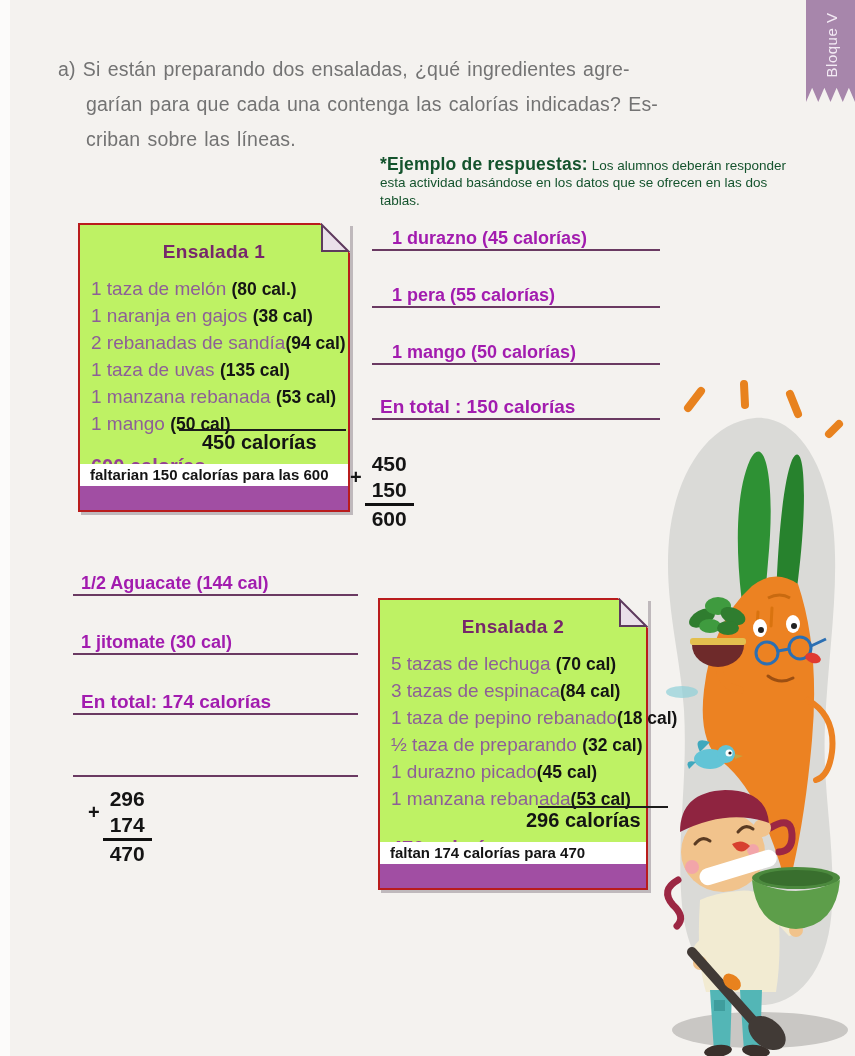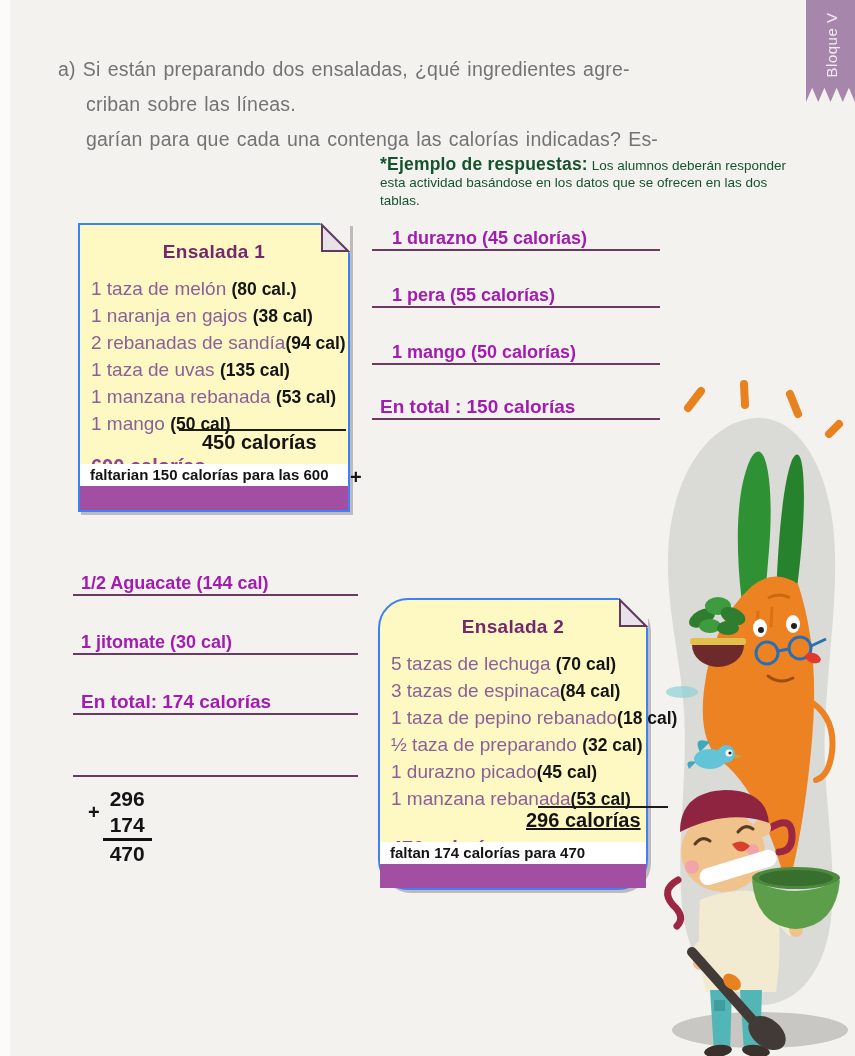--- a/index.html
+++ b/index.html
@@ -16,21 +16,21 @@
   
   .instruction{position:absolute;left:58px;top:52px;width:668px;font-size:19.5px;line-height:35px;
           color:#737373;letter-spacing:.2px;word-spacing:1.5px;}
   .instruction .cont{padding-left:28px;}
 
   
   .example{position:absolute;left:380px;top:142px;width:418px;font-size:13.5px;line-height:17.5px;color:#14532d;}
   .example b{font-size:17.5px;letter-spacing:.2px;}
 
   
-  .card{position:absolute;background:#fef9c3;border:2px solid #3b82f6;
+  .card{position:absolute;background:#bef264;border:2px solid #b91c1c;
         box-shadow:3px 3px 0 rgba(105,92,104,.38);}
   .card .title{margin-top:16px;text-align:center;font-weight:bold;font-size:19px;color:#76276b;letter-spacing:.3px;}
   .card .items{padding:13px 0 0 11px;}
   .card .row{white-space:nowrap;line-height:26px;}
   .iname{color:#8d5f97;font-size:19px;}
   .ical{color:#141414;font-weight:bold;font-size:17.5px;}
   .sep-line{position:absolute;border-top:2px solid #1c1c1c;}
   .subtotal{position:absolute;font-weight:bold;font-size:20px;white-space:nowrap;}
   .target{position:absolute;left:11px;font-weight:bold;font-size:20px;color:#944095;}
   .note{position:absolute;left:0;right:0;bottom:24px;background:#ffffff;font-weight:bold;font-size:15px;
@@ -57,22 +57,22 @@
 
 <div class="page">
   <div class="left-margin"></div>
 
   <div class="ribbon">
     <span>Bloque V</span>
   </div>
 
   <div class="instruction">
     <div>a) Si están preparando dos ensaladas, ¿qué ingredientes agre-</div>
+    <div class="cont">garían para que cada una contenga las calorías indicadas? Es-</div>
     <div class="cont">criban sobre las líneas.</div>
-    <div class="cont">garían para que cada una contenga las calorías indicadas? Es-</div>
   </div>
 
   <p class="example"><b>*Ejemplo de respuestas:</b><span> Los alumnos deberán responder esta actividad basándose en los datos que se ofrecen en las dos tablas.</span></p>
 
   <div class="card" style="left:78px;top:223px;width:268px;height:285px;">
     <svg class="dogear" width="30" height="30">
       <path d="M0,0 H30 V30 Z" fill="#f4f2ef"></path>
       <path d="M2,2 L2,28 L28,28 Z" fill="#eae0ea" stroke="#5e3a5e" stroke-width="2"></path>
     </svg>
     <div class="title">Ensalada 1</div>
@@ -91,52 +91,57 @@
     <div class="bar"></div>
   </div>
 
   <div class="ans pad" style="left:372px;top:228px;width:268px;">1 durazno (45 calorías)</div>
   <div class="ans pad" style="left:372px;top:285px;width:268px;">1 pera  (55 calorías)</div>
   <div class="ans pad" style="left:372px;top:342px;width:268px;">1 mango (50 calorías)</div>
   <div class="ans pad-s" style="left:372px;top:396px;width:280px;font-size:19px;">En total : 150 calorías</div>
 
   <div class="sum" style="left:350px;top:451px;">
     <span class="plus">+</span>
+    <div class="scol">
+      <div>450</div>
+      <div class="sline">150</div>
+      <div>600</div>
+    </div>
   </div>
 
   <div class="ans pad-s" style="left:73px;top:573px;width:277px;">1/2 Aguacate (144 cal)</div>
   <div class="ans pad-s" style="left:73px;top:632px;width:277px;">1 jitomate (30 cal)</div>
   <div class="ans pad-s" style="left:73px;top:691px;width:277px;font-size:19px;">En total: 174 calorías</div>
   <div class="ans" style="left:73px;top:748px;width:285px;height:27px;"></div>
 
   <div class="sum" style="left:88px;top:786px;">
     <span class="plus">+</span>
     <div class="scol">
       <div>296</div>
       <div class="sline">174</div>
       <div>470</div>
     </div>
   </div>
 
-  <div class="card" style="left:378px;top:598px;width:266px;height:288px;border-radius:30px;">
+  <div class="card" style="left:378px;top:598px;width:266px;height:288px;">
     <svg class="dogear" width="30" height="30">
       <path d="M0,0 H30 V30 Z" fill="#f4f2ef"></path>
       <path d="M2,2 L2,28 L28,28 Z" fill="#eae0ea" stroke="#5e3a5e" stroke-width="2"></path>
     </svg>
     <div class="title">Ensalada 2</div>
     <div class="items">
       <div class="row"><span class="iname">5 tazas de lechuga </span><span class="ical">(70 cal)</span></div>
       <div class="row"><span class="iname">3 tazas de espinaca</span><span class="ical">(84 cal)</span></div>
       <div class="row"><span class="iname">1 taza de pepino rebanado</span><span class="ical">(18 cal)</span></div>
       <div class="row"><span class="iname">½ taza de preparando </span><span class="ical">(32 cal)</span></div>
       <div class="row"><span class="iname">1 durazno picado</span><span class="ical">(45 cal)</span></div>
       <div class="row"><span class="iname">1 manzana rebanada</span><span class="ical">(53 cal)</span></div>
     </div>
     <div class="sep-line" style="left:158px;width:130px;top:206px;"></div>
-    <div class="subtotal" style="left:146px;top:209px;text-decoration:underline;">296 calorías</div>
+    <div class="subtotal" style="left:146px;top:209px;">296 calorías</div>
     <div class="target" style="top:237px;">470 calorías</div>
     <div class="note">faltan 174 calorías para  470</div>
     <div class="bar"></div>
   </div>
 
   <svg class="illu" viewBox="0 0 215 696">
 
     <g stroke="#e8821e" stroke-width="8" stroke-linecap="round">
       <line x1="48" y1="48" x2="61" y2="31"></line>
       <line x1="104" y1="24" x2="105" y2="45"></line>

